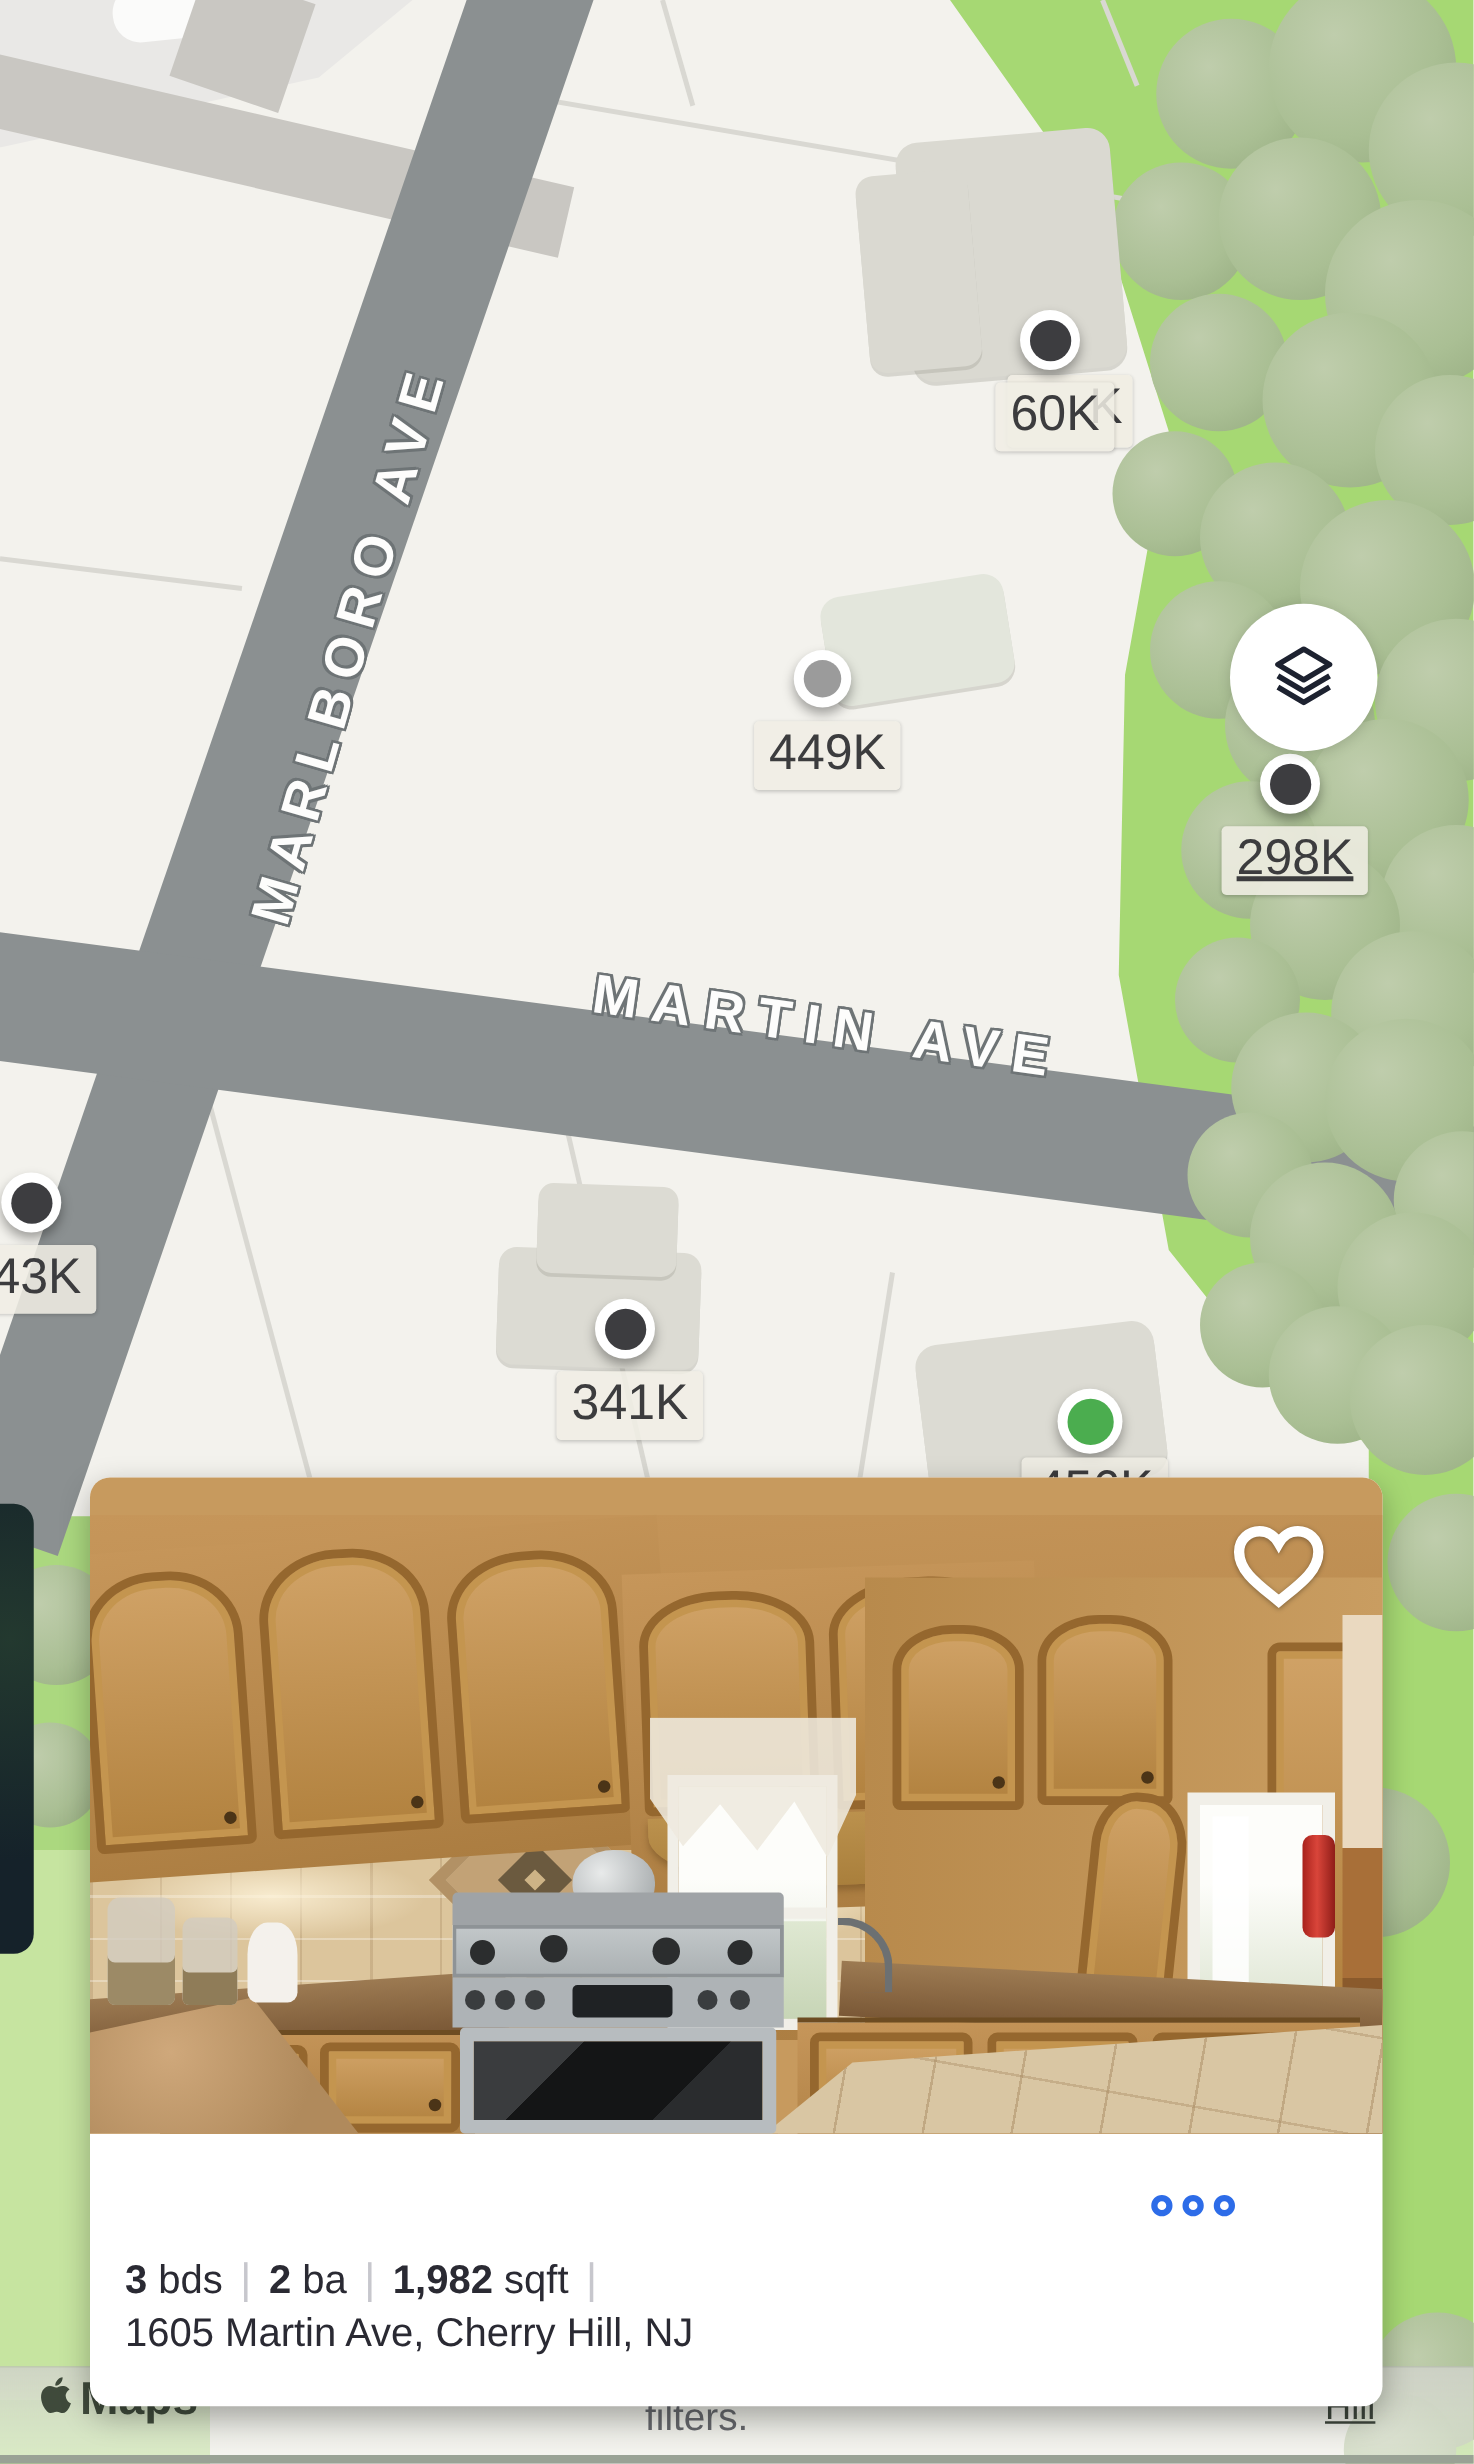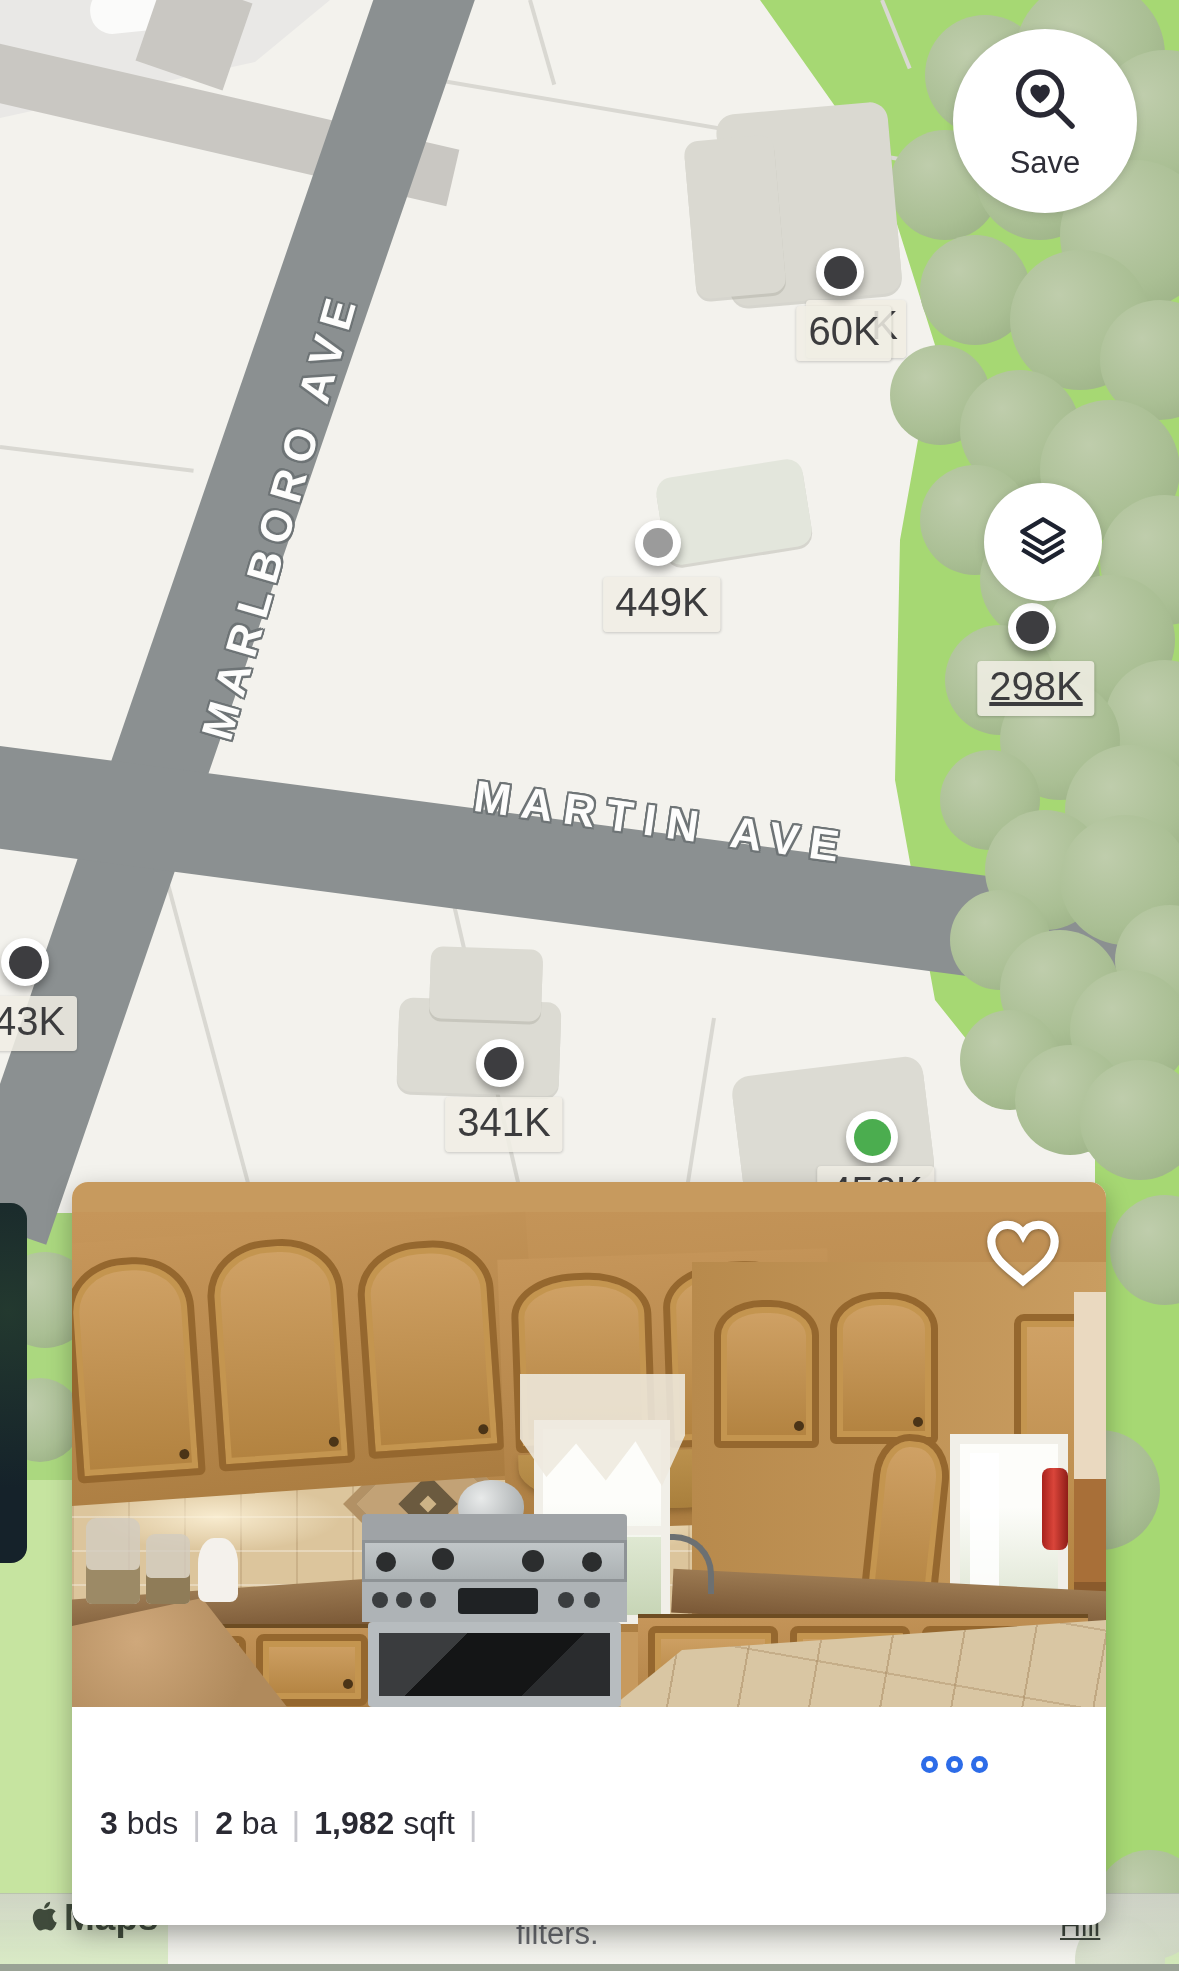--- a/index.html
+++ b/index.html
@@ -190,30 +190,20 @@
       <div class="marker-dot" style="left: 476px; top: 1039px; width: 48px; height: 48px;">
         <div class="inner" style="width: 33px; height: 33px; background: rgb(61, 61, 64);"></div>
       </div>
       <div class="marker-label" style="left: 504px; top: 1097px;">341K</div>
       <div class="marker-dot" style="left: 846px; top: 1111px; width: 52px; height: 52px;">
         <div class="inner" style="width: 37px; height: 37px; background: rgb(75, 173, 79);"></div>
       </div>
       <div class="marker-label" style="left: 876px; top: 1166px;">456K</div>
     </div>
 
-  <div class="circle-btn" style="left:953px;top:29px;width:184px;height:184px;">
-    <span>
-      <svg width="78" height="78" viewBox="0 0 24 24" fill="none" stroke="#292934" stroke-width="1.7" stroke-linecap="round">
-        <circle cx="10.5" cy="10" r="6.6"></circle>
-        <line x1="15.5" y1="15.2" x2="20.3" y2="20"></line>
-        <path d="M10.5 13s-3-1.9-3-3.9c0-1 .8-1.8 1.7-1.8.6 0 1.1.3 1.3.8.2-.5.7-.8 1.3-.8.9 0 1.7.8 1.7 1.8 0 2-3 3.9-3 3.9z" fill="#292934" stroke="none"></path>
-      </svg>
-    </span>
-    <span class="cap">Save</span>
-  </div>
 
 
   <div class="circle-btn" style="left:984px;top:483px;width:118px;height:118px;">
     <span>
       <svg width="62" height="62" viewBox="0 0 48 48" fill="none" stroke="#1d2230" stroke-width="3.4" stroke-linejoin="round">
         <path d="M24 8 L40 17.5 L24 27 L8 17.5 Z"></path>
         <path d="M8 24.5 L24 34 L40 24.5"></path>
         <path d="M8 31.5 L24 41 L40 31.5"></path>
       </svg>
     </span>
@@ -332,13 +322,14 @@
       <i></i>
     </div>
   <div class="facts-row">
     <span><b>3</b> <span>bds</span></span>
     <span class="div">|</span>
     <span><b>2</b> <span>ba</span></span>
     <span class="div">|</span>
     <span><b>1,982</b> <span>sqft</span></span>
     <span class="div">|</span>
   </div>
+  <div class="addr-row">1605 Martin Ave, Cherry Hill, NJ</div>
 </div>
 
 </body></html>

